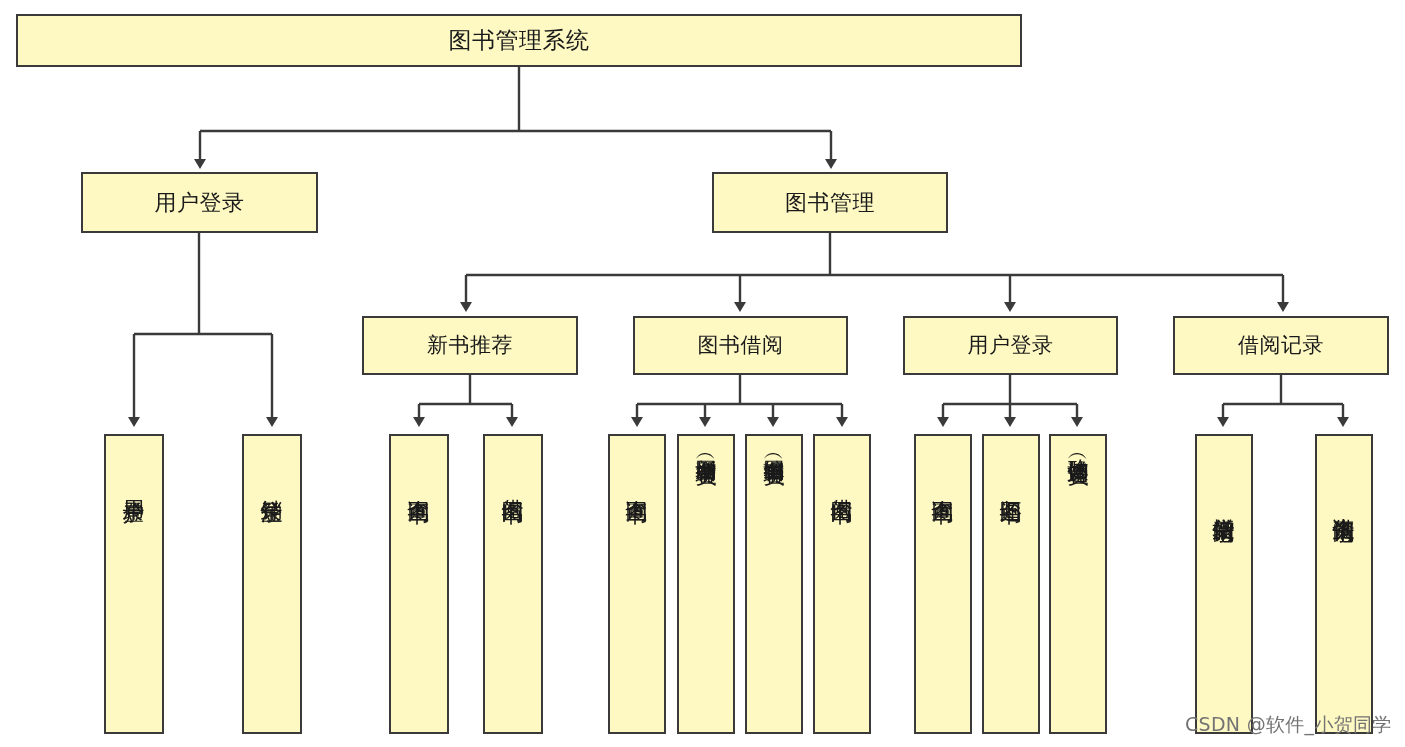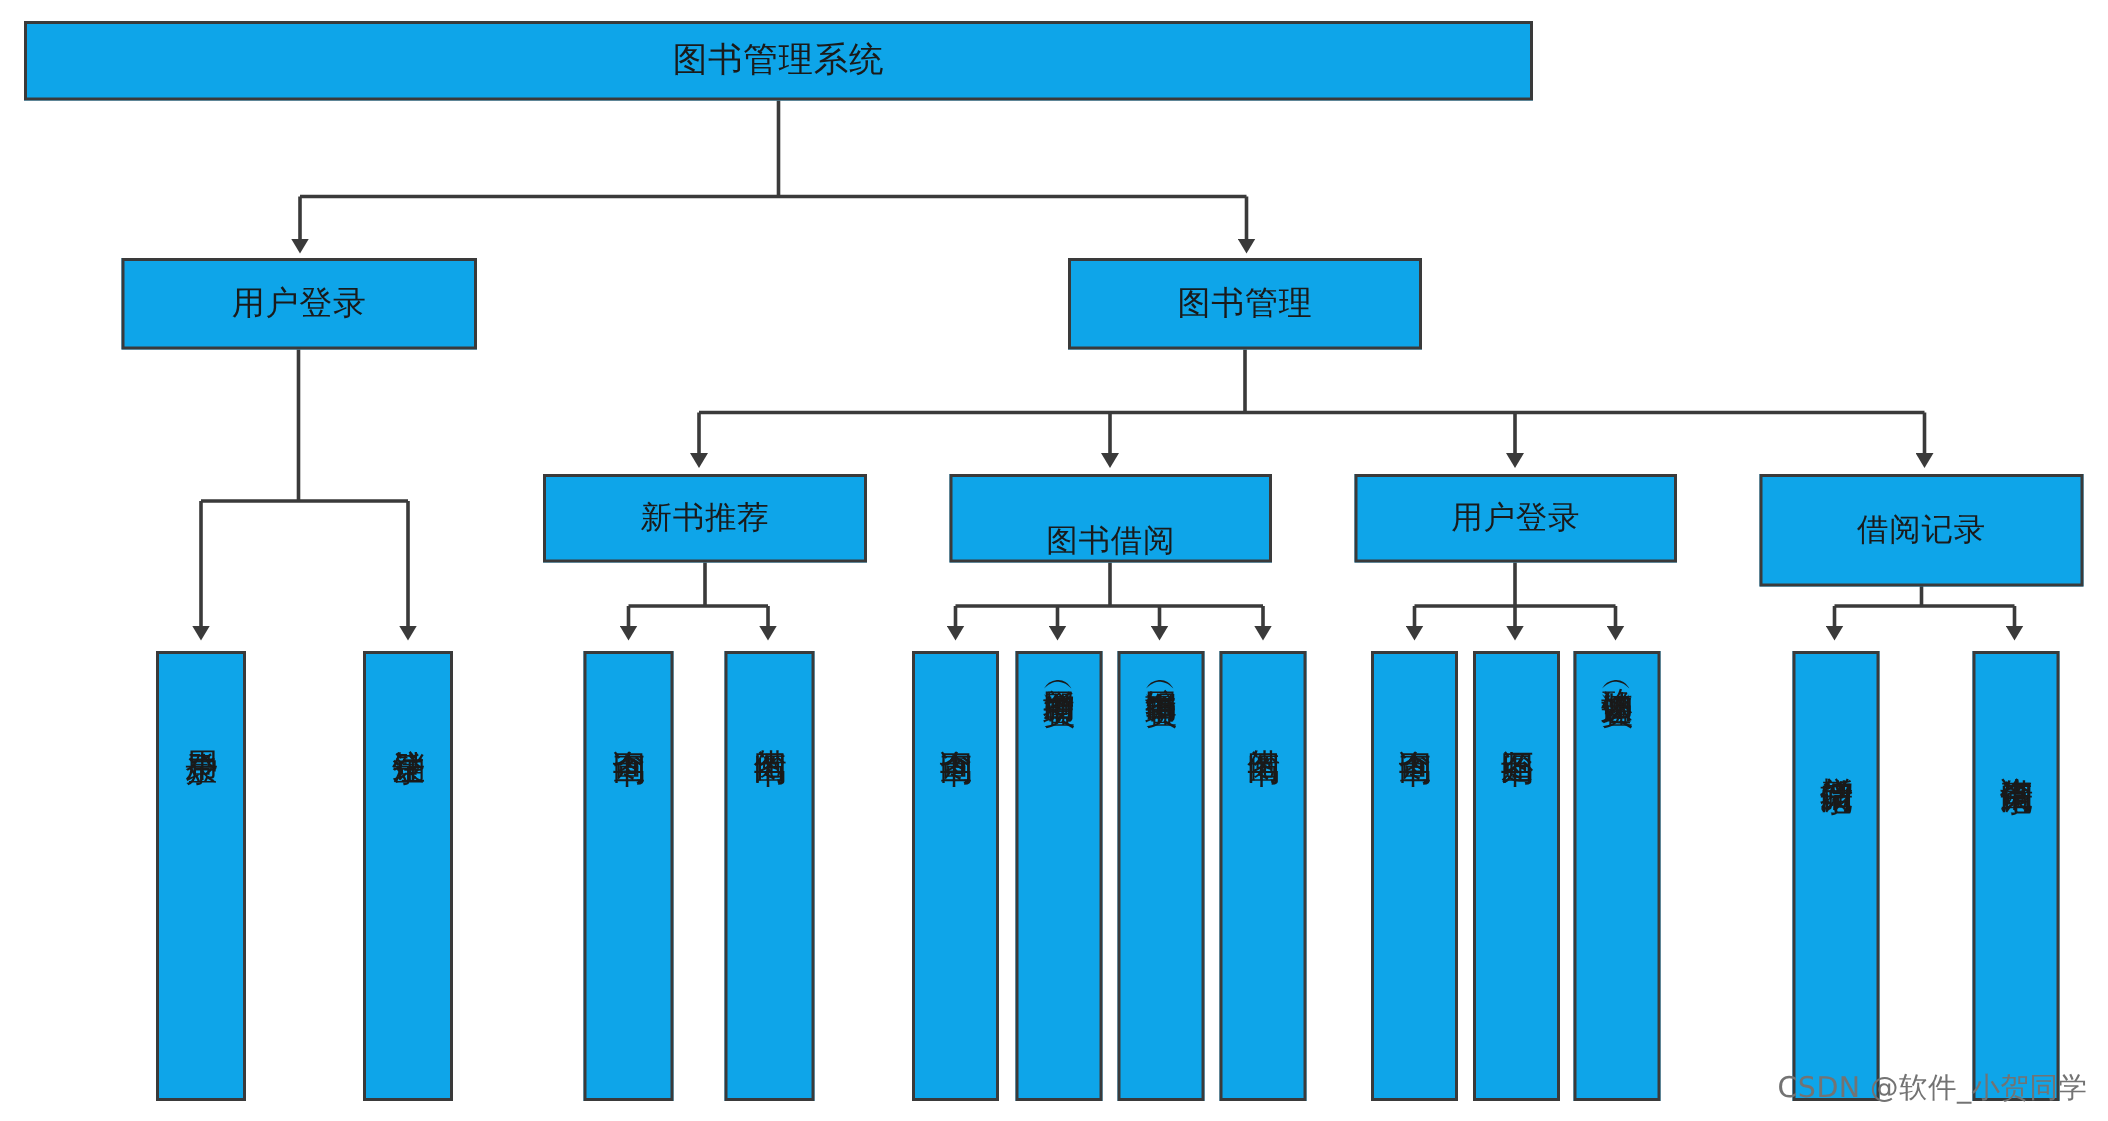--- a/index.html
+++ b/index.html
@@ -22,21 +22,21 @@
     position: absolute;
     left: 0;
     top: 0;
     width: 1405px;
     height: 747px;
     pointer-events: none;
   }
   .node {
     position: absolute;
     box-sizing: border-box;
-    background: #0ea5e9;
+    background: #fef9c3;
     border: 2px solid #3a3a3a;
     display: flex;
     align-items: center;
     justify-content: center;
     color: #1a1a1a;
     z-index: 2;
   }
   .node .lbl {
     display: block;
     text-align: center;
@@ -139,27 +139,27 @@
   <div class="node l2" style="left:81px; top:172px; width:237px; height:61px;">
     <span class="lbl">用户登录</span>
   </div>
   <div class="node l3" style="left:362px; top:316px; width:216px; height:59px;">
     <span class="lbl">新书推荐</span>
   </div>
 
   <div class="node l2" style="left:712px; top:172px; width:236px; height:61px;">
     <span class="lbl">图书管理</span>
   </div>
-  <div class="node l3" style="left:633px; top:316px; width:215px; height:59px;align-items:flex-end;">
+  <div class="node l3" style="left:633px; top:316px; width:215px; height:59px;">
     <span class="lbl">图书借阅</span>
   </div>
   <div class="node l3" style="left:903px; top:316px; width:215px; height:59px;">
     <span class="lbl">用户登录</span>
   </div>
-  <div class="node l3" style="left:1173px; top:316px; width:216px; height:75px;">
+  <div class="node l3" style="left:1173px; top:316px; width:216px; height:59px;">
     <span class="lbl">借阅记录</span>
   </div>
 
   <div class="node leaf mid" style="left:104px; top:434px; width:60px; height:300px;">
     <span class="lbl">用户登录</span>
   </div>
   <div class="node leaf mid" style="left:242px; top:434px; width:60px; height:300px;">
     <span class="lbl">注销登录</span>
   </div>
 

